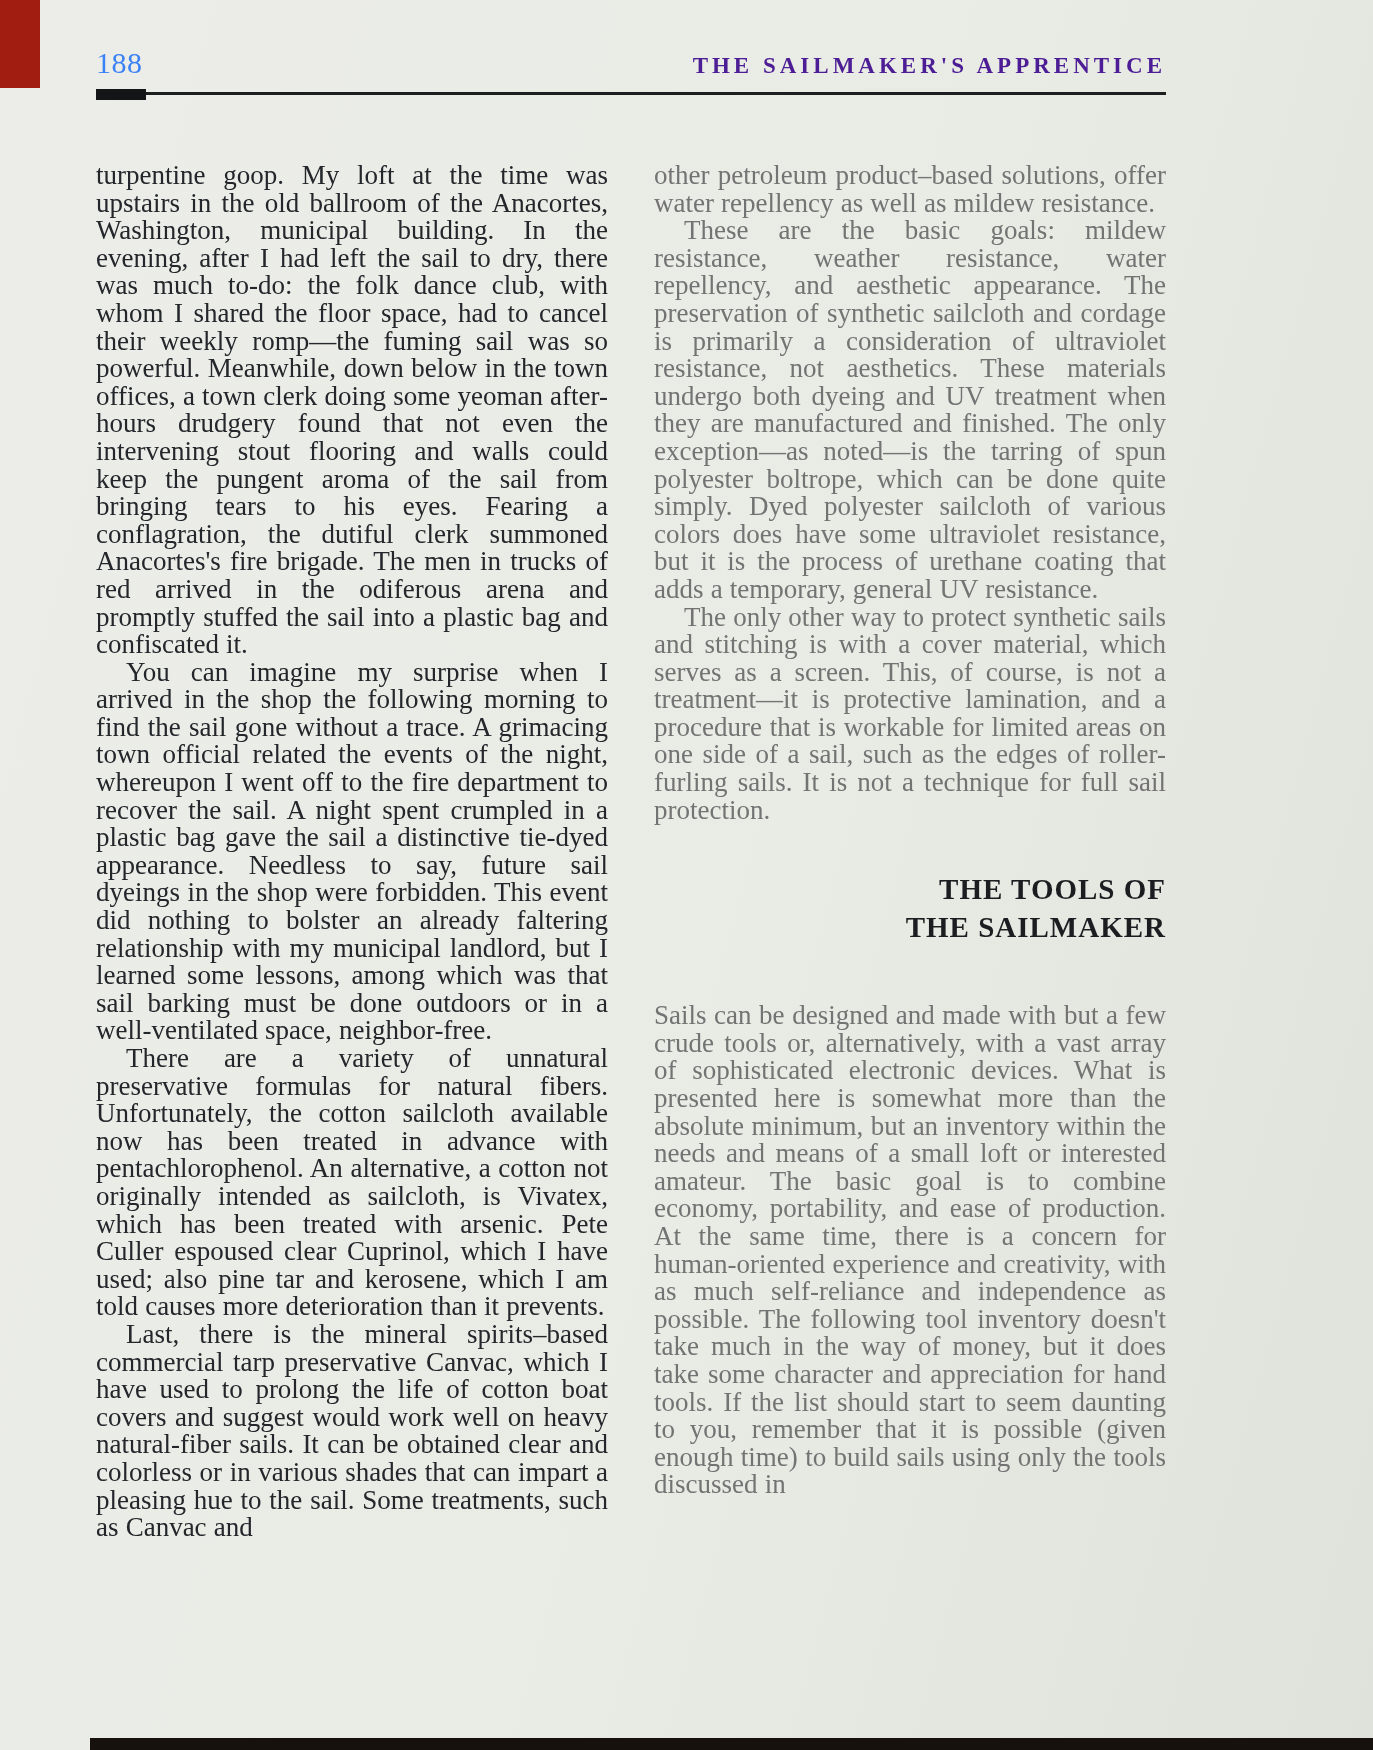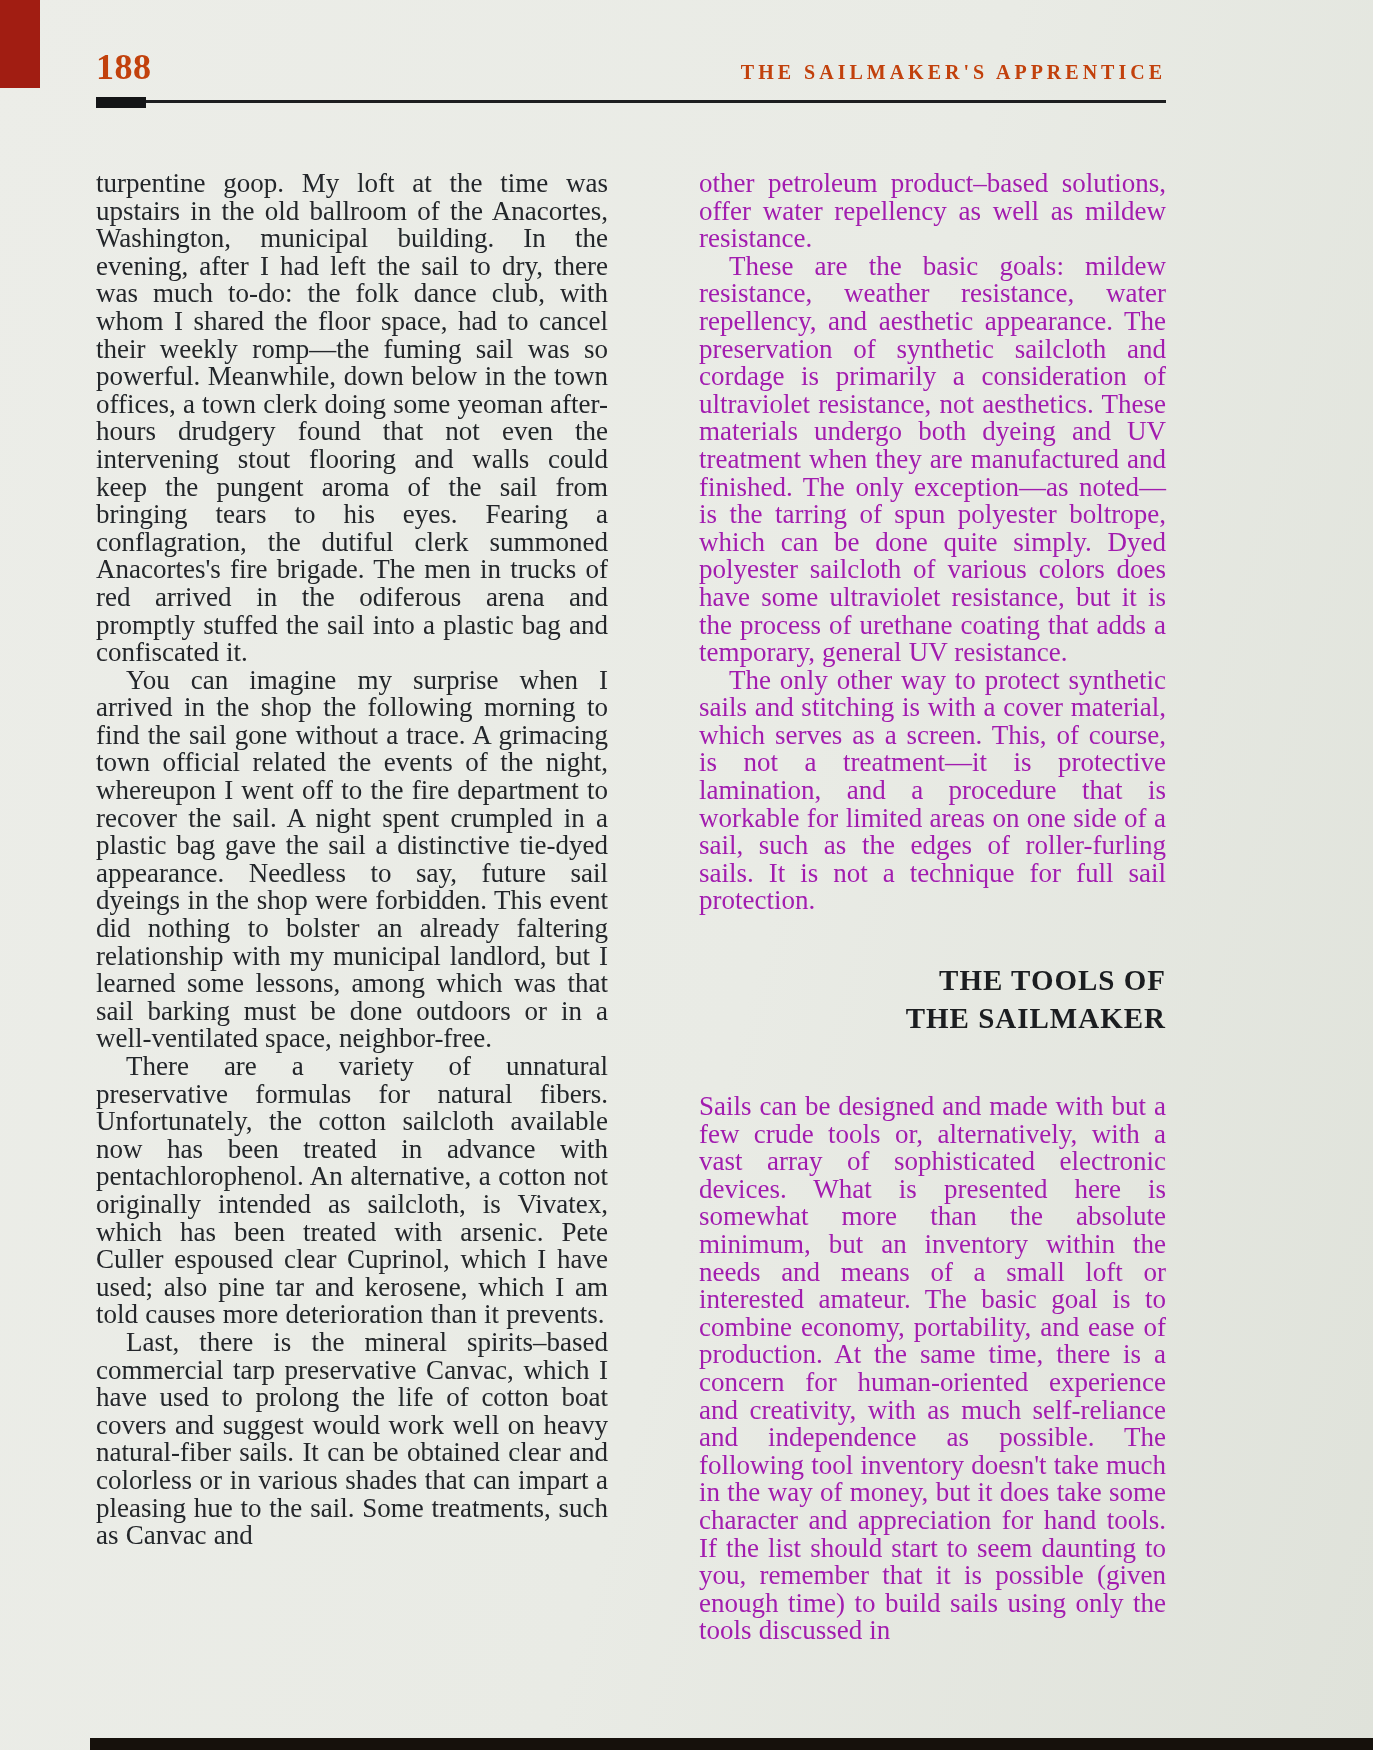--- a/index.html
+++ b/index.html
@@ -35,30 +35,30 @@
     width: 1070px;
   }
 
   
   .page-header {
     display: flex;
     justify-content: space-between;
     align-items: baseline;
   }
   .page-num {
-    font-size: 36px;
-    font-weight: bold;
-    color: #c2410c;
+    font-size: 30px;
+    font-weight: normal;
+    color: #3b82f6;
     letter-spacing: 0.5px;
   }
   .running-title {
-    font-size: 20px;
+    font-size: 23px;
     font-weight: 600;
     letter-spacing: 4px;
-    color: #c2410c;
+    color: #4c1d95;
   }
   .header-rule {
     position: relative;
     height: 11px;
     margin-top: 9px;
   }
   .header-rule .rule-long {
     position: absolute;
     left: 0; right: 0; top: 3px;
     height: 3px;
@@ -87,22 +87,21 @@
     line-height: 27.6px;
     text-align: justify;
     hyphens: auto;
     -webkit-hyphens: auto;
     word-spacing: 0.4px;
   }
   .col p.indent {
     text-indent: 30px;
   }
   .col.right p {
-    color: #a21caf;
-    margin-left: 45px;
+    color: #737373;
   }
 
   .section-heading {
     text-align: right;
     font-weight: bold;
     font-size: 29px;
     line-height: 38px;
     letter-spacing: 1px;
     color: #1b1d20;
     margin: 46px 0 56px 0;

